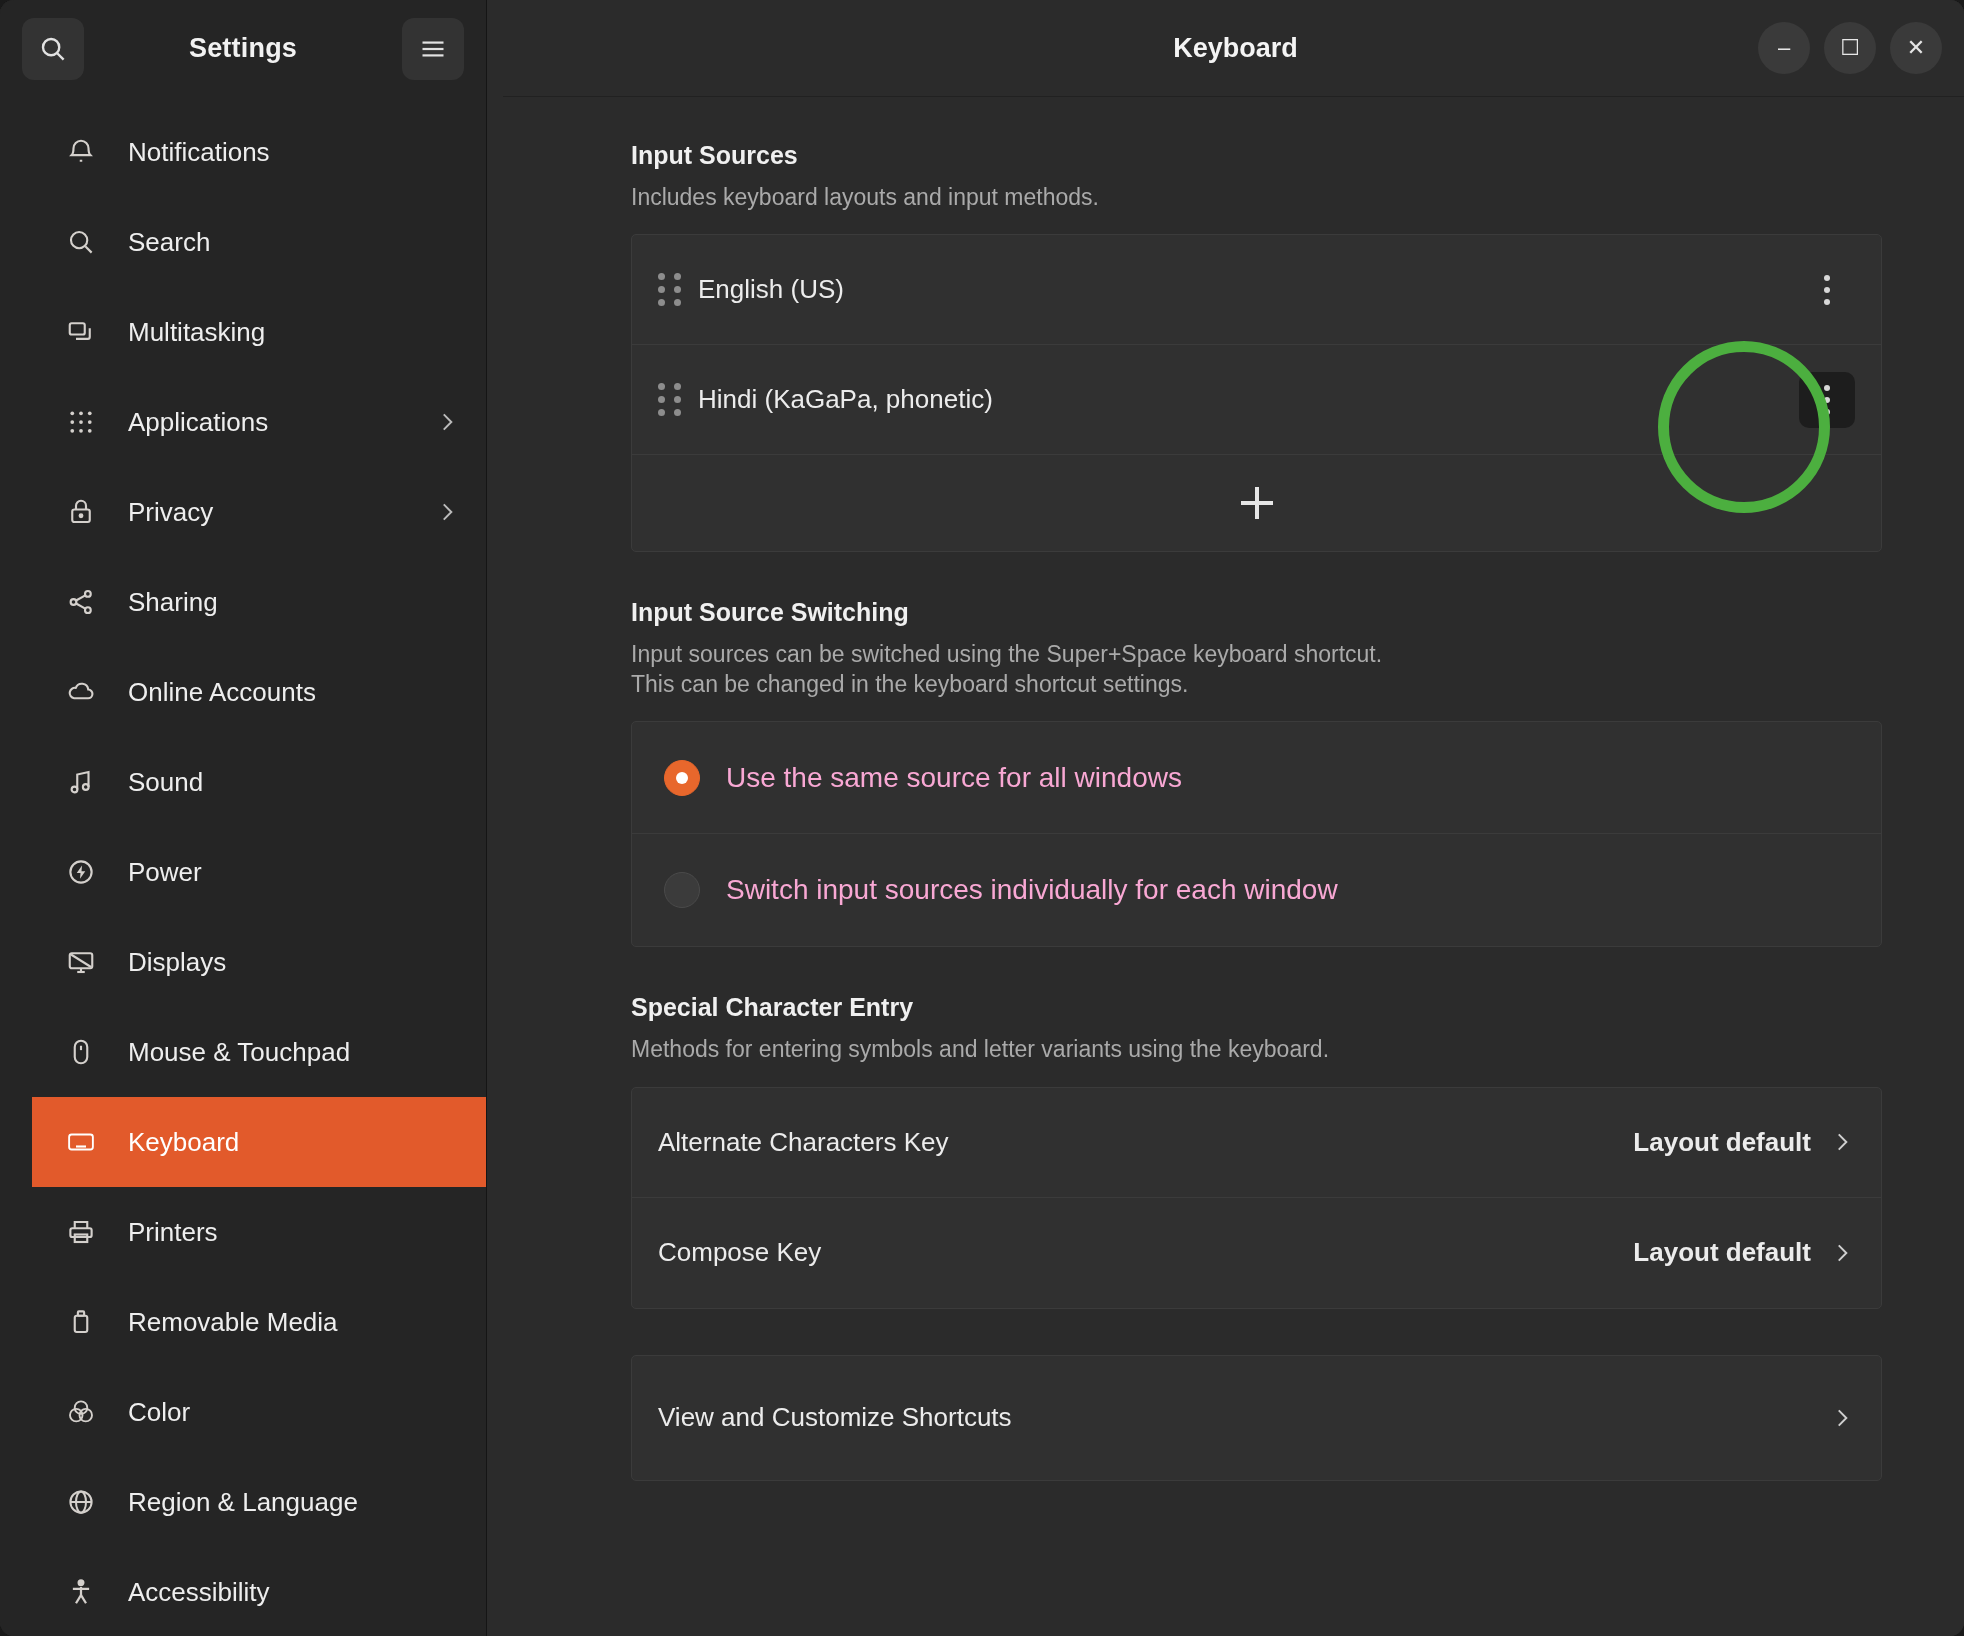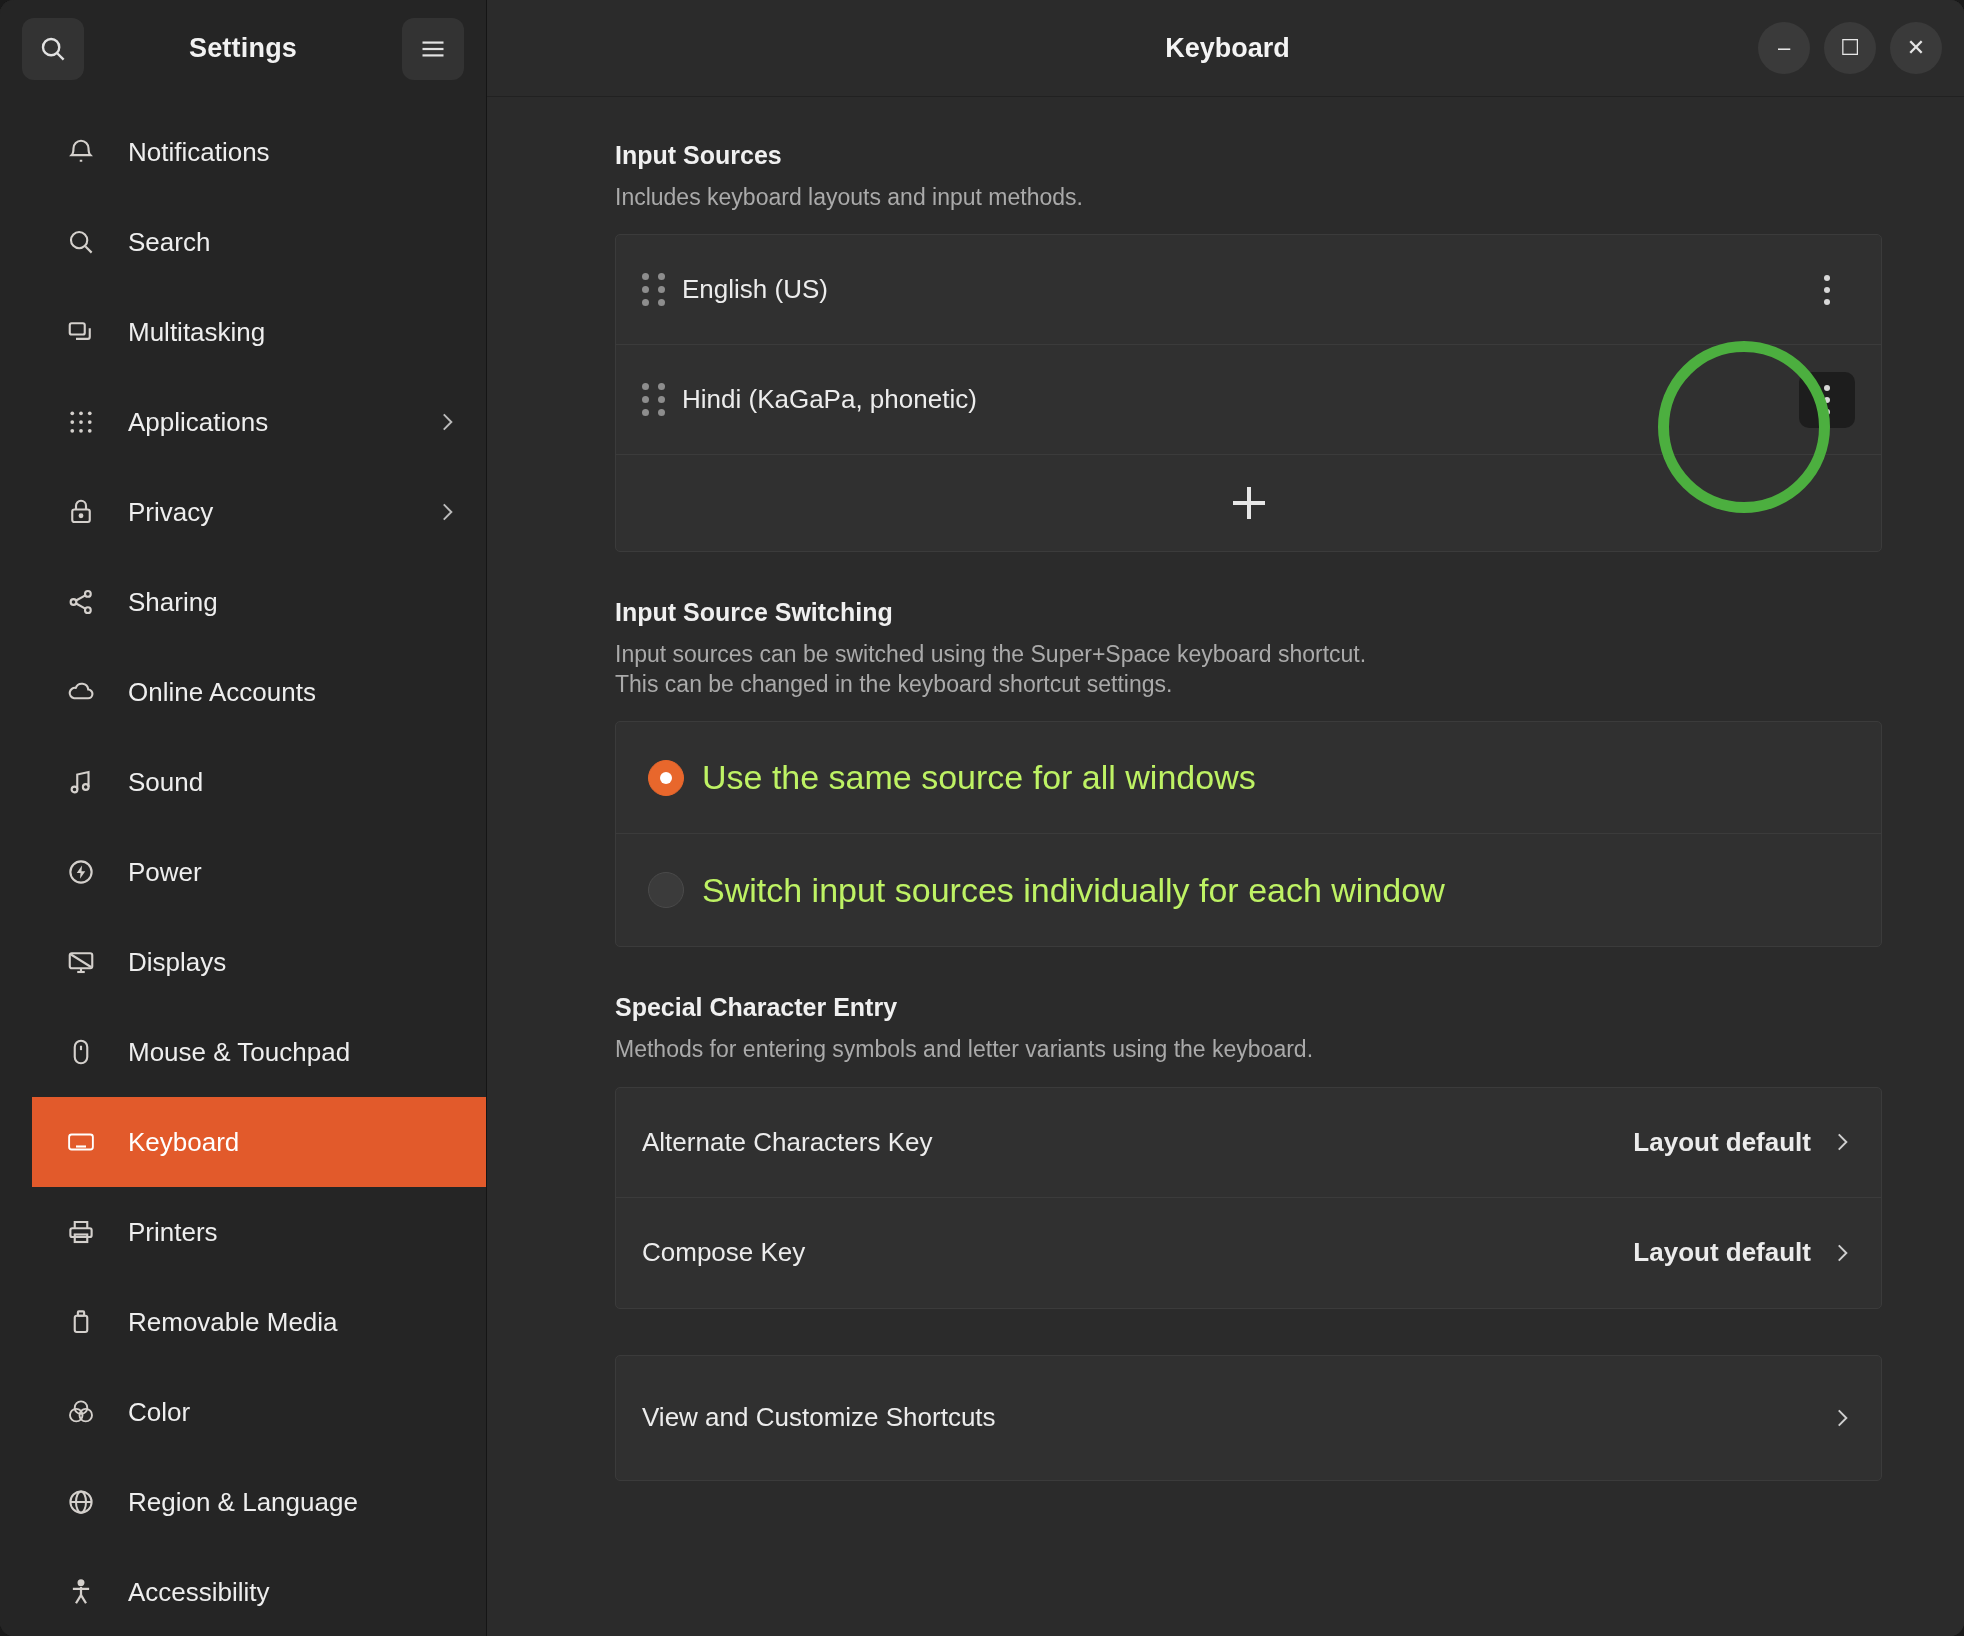--- a/index.html
+++ b/index.html
@@ -9,20 +9,21 @@
     font-family: "Liberation Sans", sans-serif;
     overflow: hidden;
   }
   #app {
     position: relative;
     width: 1964px; height: 1636px;
     background: #2b2b2b;
     border-radius: 14px;
     overflow: hidden;
     display: flex;
+    gap: 16px;
   }
 
   
   .sidebar {
     width: 487px;
     height: 100%;
     background: #252525;
     border-right: 1px solid #151515;
     display: flex;
     flex-direction: column;
@@ -237,23 +238,23 @@
     border-color: #e8672c;
   }
   .radio.on::after {
     content: "";
     width: 12px; height: 12px;
     border-radius: 50%;
     background: #ffffff;
     display: block;
   }
   .radio-label {
-    margin-left: 18px;
-    color: #bef264;
-    font-size: 34px;
+    margin-left: 26px;
+    color: #f9a8d4;
+    font-size: 28px;
   }
   .chev-right {
     margin-left: 18px;
     color: #cfcfcf;
     display: flex; align-items: center;
   }
 
   
   .annot-circle {
     position: absolute;

